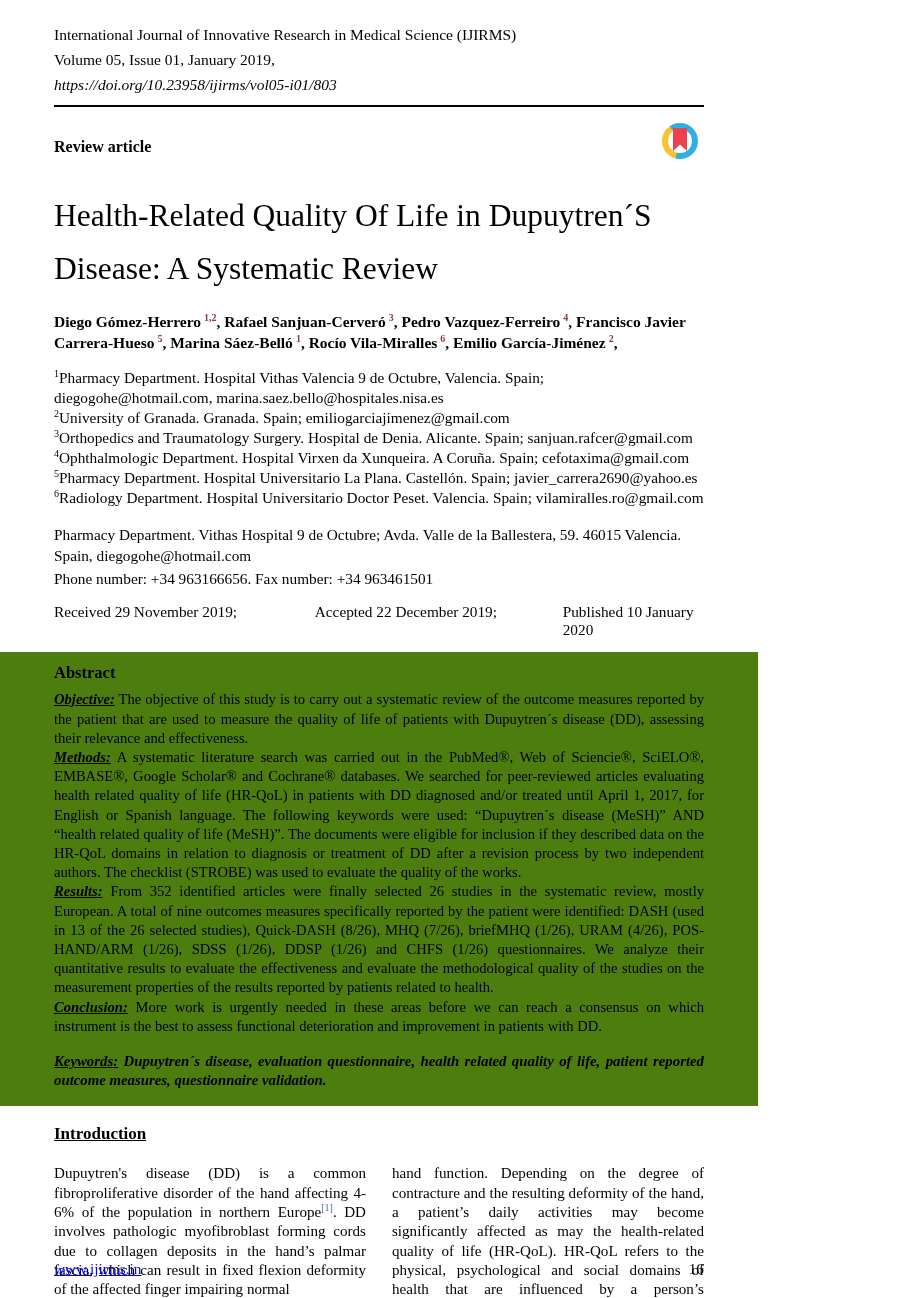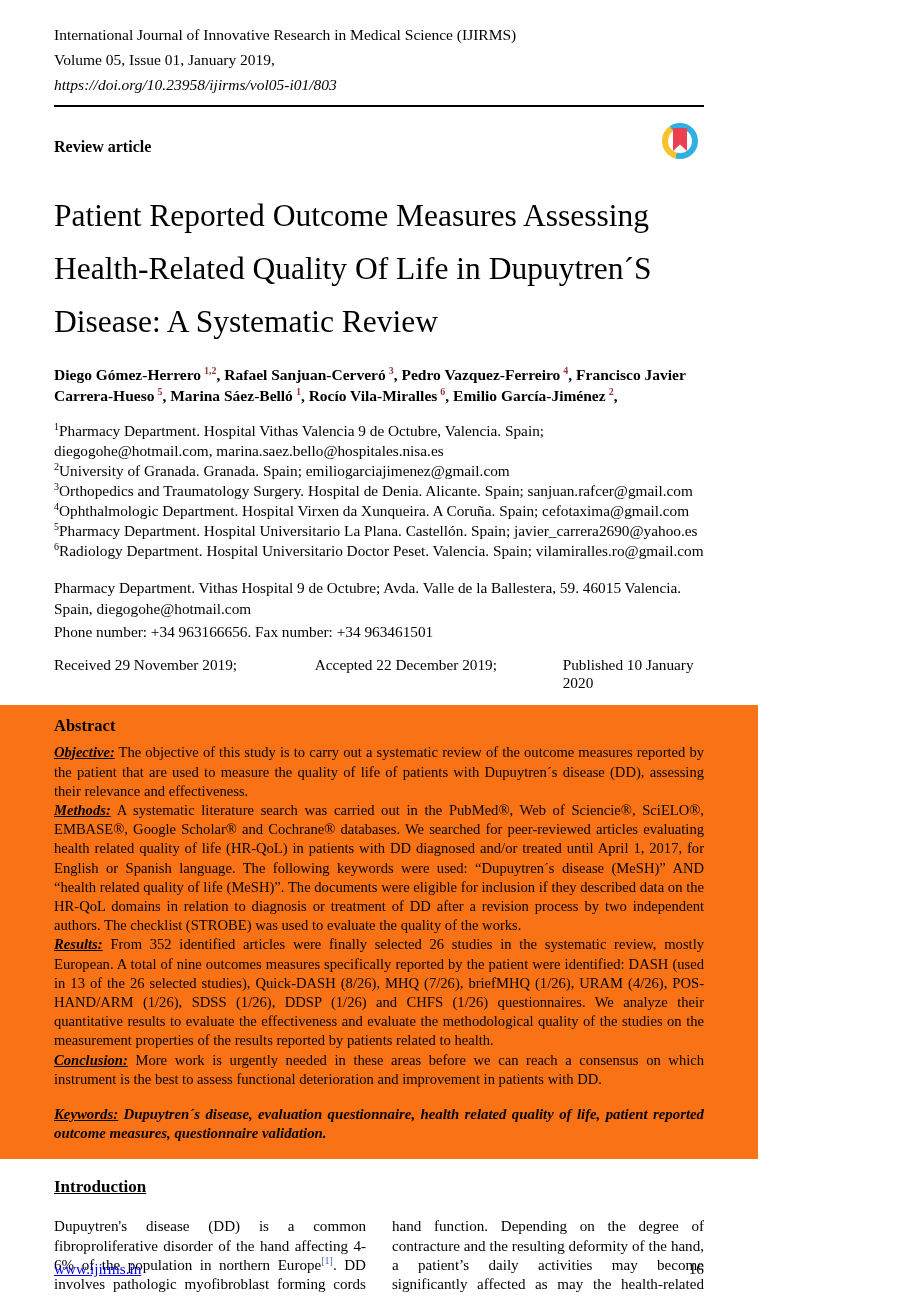--- a/index.html
+++ b/index.html
@@ -42,21 +42,21 @@
 
   .corr-block{margin-top:17px;font-size:15.3px;line-height:20.5px;}
   .corr-block p{margin:0;}
   .phone-line{margin-top:4px;font-size:15.3px;}
 
   .dates-row{display:flex;font-size:15.3px;}
   .dates-row .d1{width:305px;}
   .dates-row .d2{width:290px;}
 
   
-  .abstract-box{margin-top:13px;background:#f97316;padding:9px 54px 16px 54px;}
+  .abstract-box{margin-top:13px;background:#4d7c0f;padding:9px 54px 16px 54px;}
   .abstract-title{font-size:16.5px;font-weight:bold;margin:0 0 5px 0;line-height:24px;}
   .abs-p{margin:0;font-size:14.6px;line-height:19.2px;text-align:justify;}
   .abs-label{font-weight:bold;font-style:italic;text-decoration:underline;}
   .keywords{margin:16px 0 0 0;font-size:14.8px;line-height:19.2px;font-weight:bold;font-style:italic;text-align:justify;}
   .kw-label{text-decoration:underline;}
 
   
   .intro{margin-top:16px;}
   .intro-title{font-size:17px;font-weight:bold;margin:0;line-height:24px;text-decoration:underline;}
   .columns{margin-top:18px;display:grid;grid-template-columns:1fr 1fr;column-gap:26px;}
@@ -81,21 +81,20 @@
     <div class="review-row">
       <span class="review-label">Review article</span>
       <span class="logo">
         <span class="logo-ring"></span>
         <span class="logo-bookmark"></span>
       </span>
     </div>
   </div>
 
   <div class="article-title gutter">
-    <div>Patient Reported Outcome Measures Assessing</div>
     <div>Health-Related Quality Of Life in Dupuytren´S</div>
     <div>Disease: A Systematic Review</div>
   </div>
 
   <p class="authors gutter">
     <span>Diego Gómez-Herrero</span><sup class="asup">1,2</sup><span>,</span>
     <span>Rafael Sanjuan-Cerveró</span><sup class="asup">3</sup><span>,</span>
     <span>Pedro Vazquez-Ferreiro</span><sup class="asup">4</sup><span>,</span>
     <span>Francisco Javier Carrera-Hueso</span><sup class="asup">5</sup><span>,</span>
     <span>Marina Sáez-Belló</span><sup class="asup">1</sup><span>,</span>

